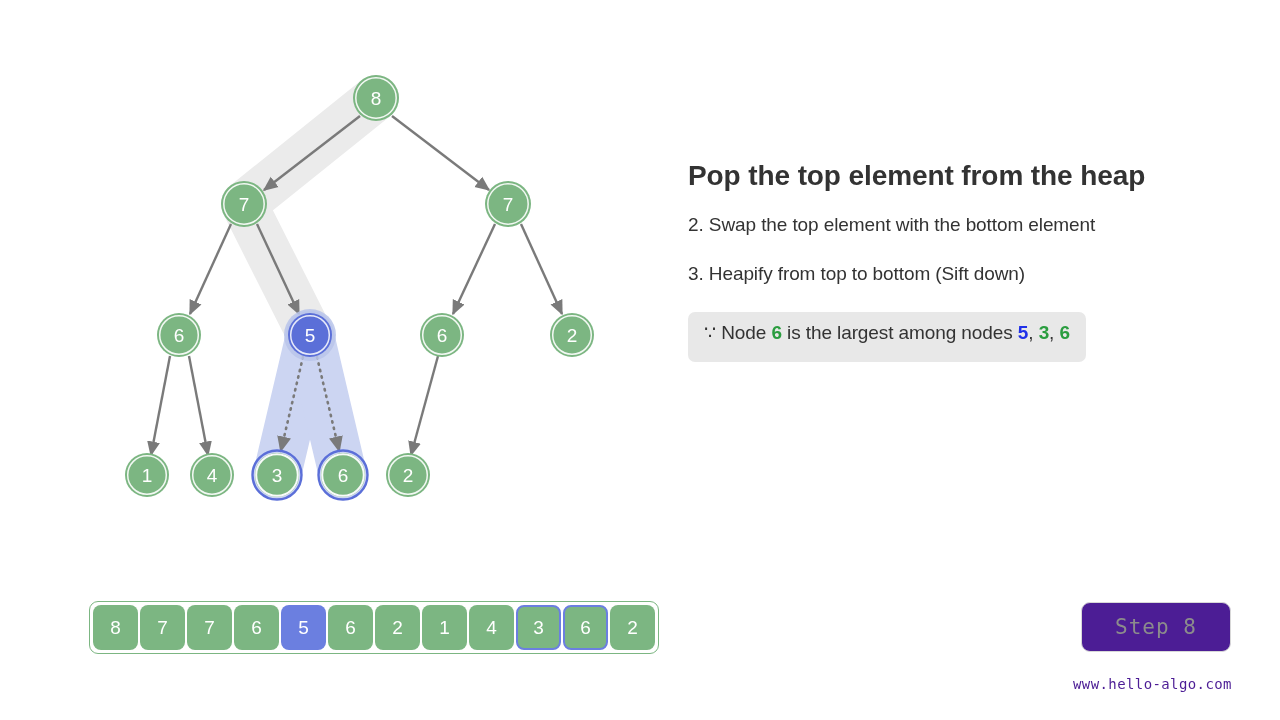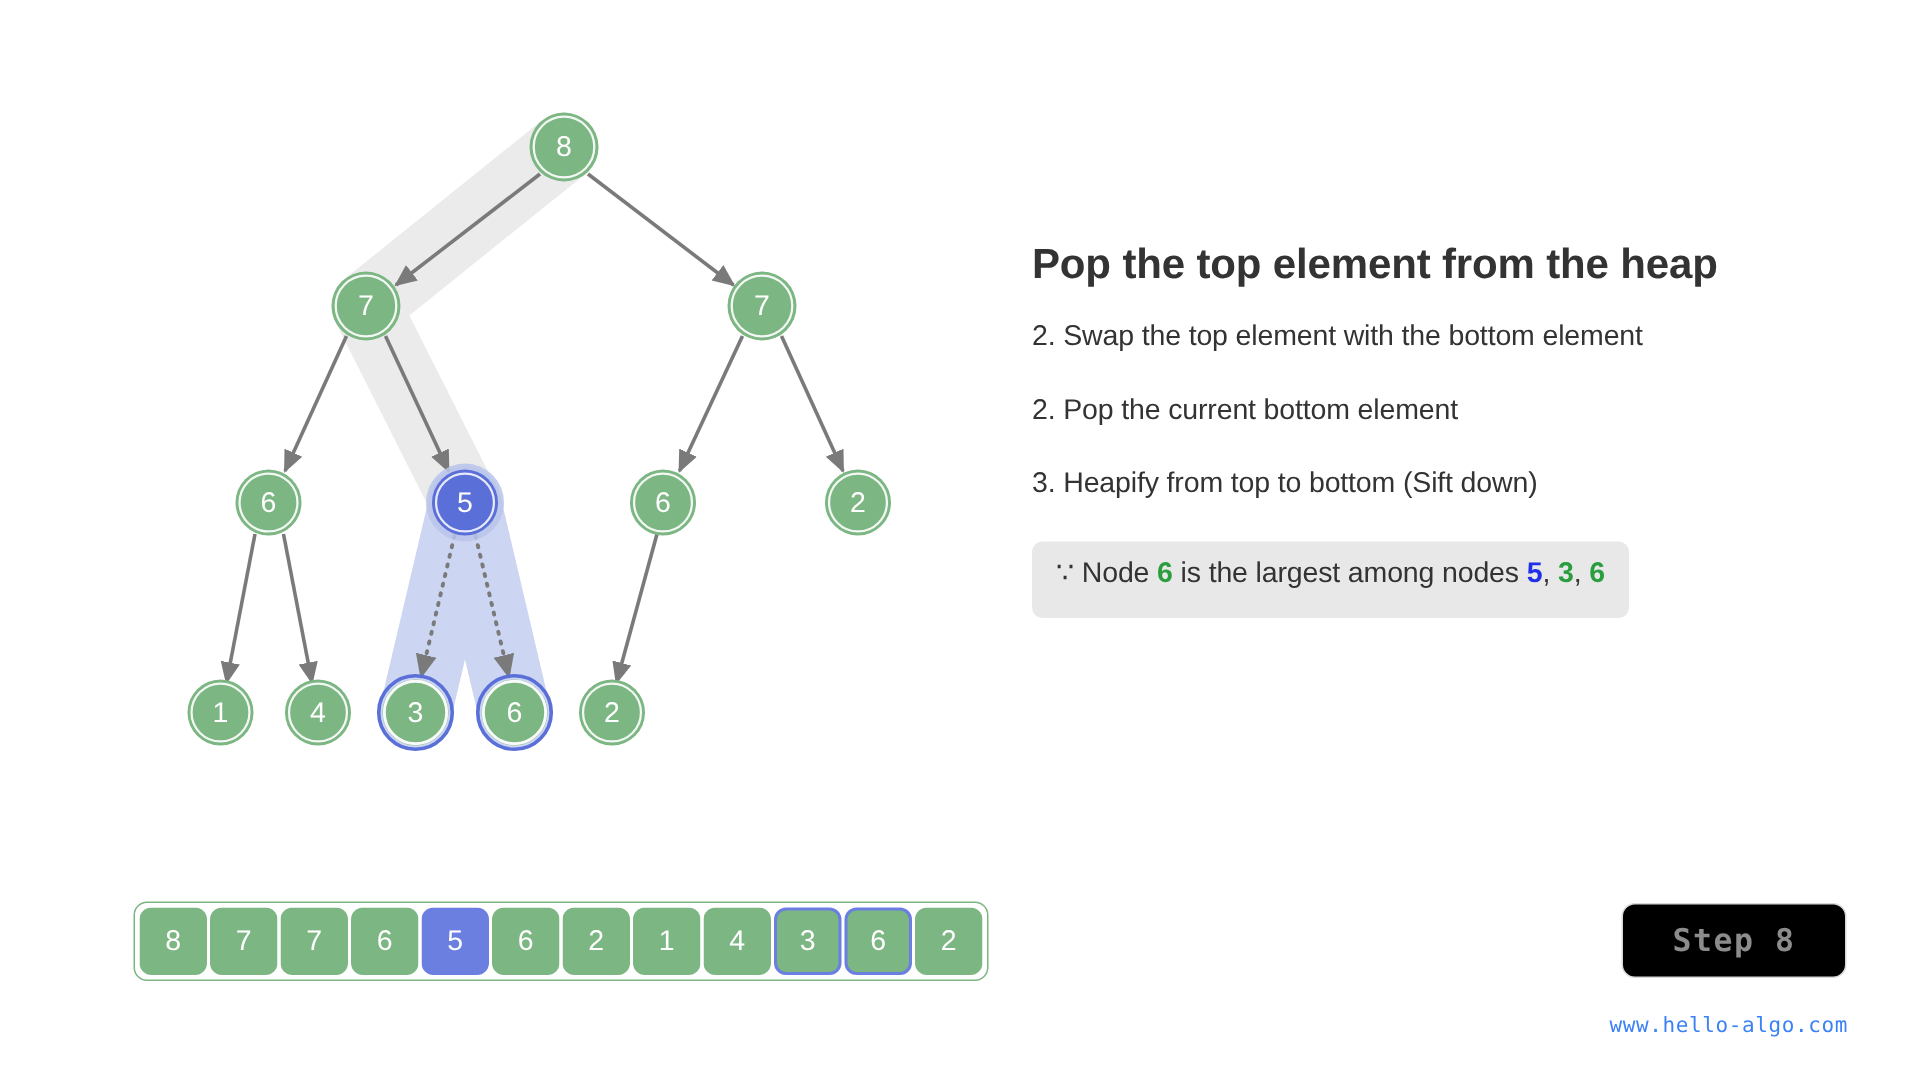--- a/index.html
+++ b/index.html
@@ -86,36 +86,36 @@
   .cell.fill-blue { background: #6b7fe0; border-color: transparent; }
   .cell.edge-blue { background: #7cb682; border-color: #6b7fe0; }
 
   
   #step-badge {
     position: absolute;
     left: 1081px; top: 602px;
     width: 150px; height: 50px;
     border: 1.4px solid #d8d8d8;
     border-radius: 9px;
-    background: #000000;
+    background: #4c1d95;
     display: flex;
     align-items: center;
     justify-content: center;
     font-family: "DejaVu Sans Mono", monospace;
     font-size: 21px;
-    font-weight: bold;
+    font-weight: normal;
     color: #8c8c8c;
     letter-spacing: 1px;
   }
   #watermark {
     position: absolute;
     left: 1073px; top: 676px;
     font-family: "DejaVu Sans Mono", monospace;
     font-size: 14px;
-    color: #3b82f6;
+    color: #4c1d95;
     letter-spacing: 0.4px;
   }
 </style>
 </head>
 <body>
 
 <div id="page">
 
   <svg id="tree-svg" viewBox="0 0 700 560" xmlns="http://www.w3.org/2000/svg">
     <defs>
@@ -230,21 +230,20 @@
         <text class="node-text" x="408" y="475.5">2</text>
       </g>
 
     </g>
   </svg>
 
   <div id="panel">
     <h1 id="panel-title">Pop the top element from the heap</h1>
 
     <p class="step-line">2. Swap the top element with the bottom element</p>
-    <p class="step-line">2. Pop the current bottom element</p>
     <p class="step-line">3. Heapify from top to bottom (Sift down)</p>
 
     <div id="note-box">
       <span>∵</span>
       <span>Node</span>
       <span class="num-green">6</span>
       <span>is the largest among nodes</span>
       <span class="num-blue">5</span><span>,</span>
       <span class="num-green">3</span><span>,</span>
       <span class="num-green">6</span>

